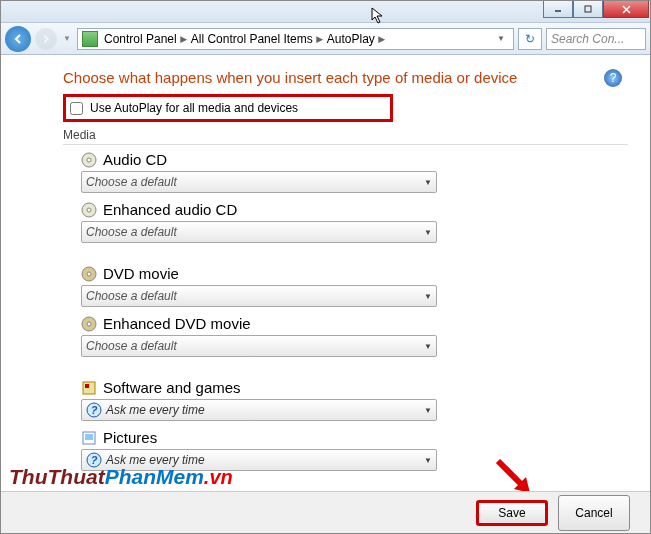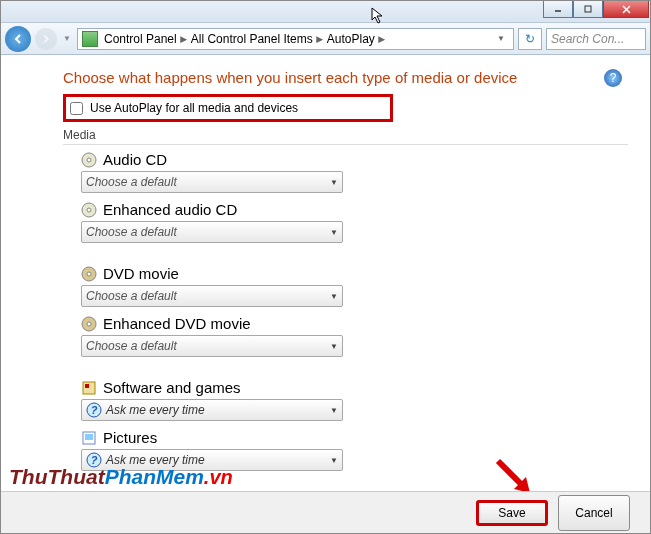--- a/index.html
+++ b/index.html
@@ -33,21 +33,21 @@
 .checkrow { display: flex; align-items: center; gap: 7px; padding: 4px 0 4px 4px; margin-bottom: 2px; border: 3px solid #c00; width: 330px; }
 .checkrow input { width: 13px; height: 13px; }
 .checkrow label { font-size: 12px; }
 
 .section-hdr { font-size: 12px; color: #444; padding: 4px 0 2px; border-bottom: 1px solid #ddd; margin-bottom: 6px; }
 
 .item { margin: 0 0 12px 18px; }
 .item.tight { margin-bottom: 6px; }
 .item-label { display: flex; align-items: center; gap: 6px; font-size: 15px; margin-bottom: 3px; }
 .item-icon { width: 16px; height: 16px; }
-.combo { width: 262px; height: 22px; background: linear-gradient(#fff, #e8e8e8); border: 1px solid #a8a8a8; border-radius: 2px; display: flex; align-items: center; padding: 0 4px; font-size: 12px; font-style: italic; color: #555; position: relative; }
+.combo { width: 356px; height: 22px; background: linear-gradient(#fff, #e8e8e8); border: 1px solid #a8a8a8; border-radius: 2px; display: flex; align-items: center; padding: 0 4px; font-size: 12px; font-style: italic; color: #555; position: relative; }
 .combo.ask { color: #333; }
 .combo-arrow { position: absolute; right: 4px; font-size: 8px; color: #444; }
 .combo-icon { width: 16px; height: 16px; margin-right: 4px; }
 
 
 .bottombar { position: absolute; bottom: 0; left: 0; right: 0; height: 42px; background: #f0f0f0; border-top: 1px solid #ccc; display: flex; align-items: center; justify-content: flex-end; gap: 10px; padding-right: 20px; }
 .btn { min-width: 72px; height: 36px; background: linear-gradient(#fdfdfd, #e4e4e4); border: 1px solid #8a8a8a; border-radius: 3px; font-size: 12px; }
 .btn.save { border: 3px solid #c00; padding: 1px 14px; height: 26px; }
 
 

